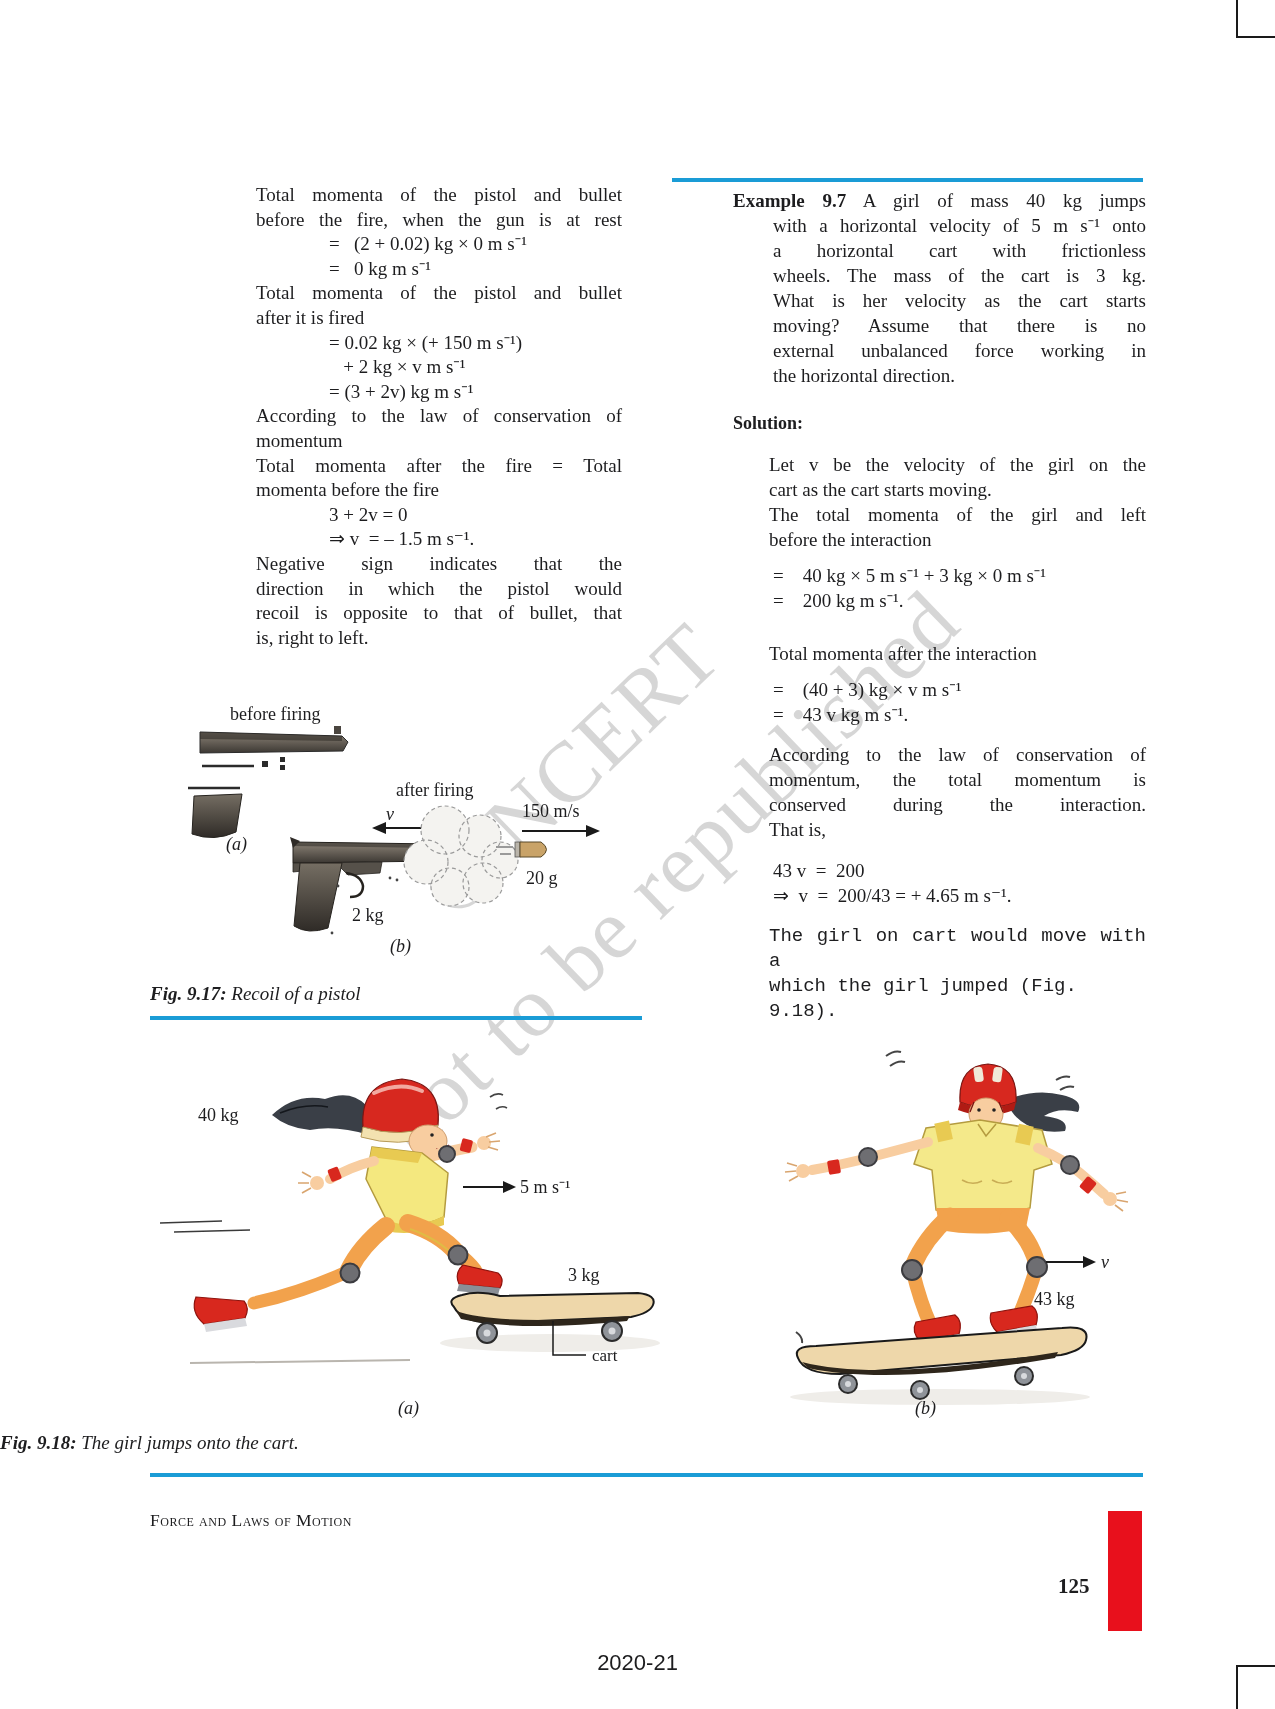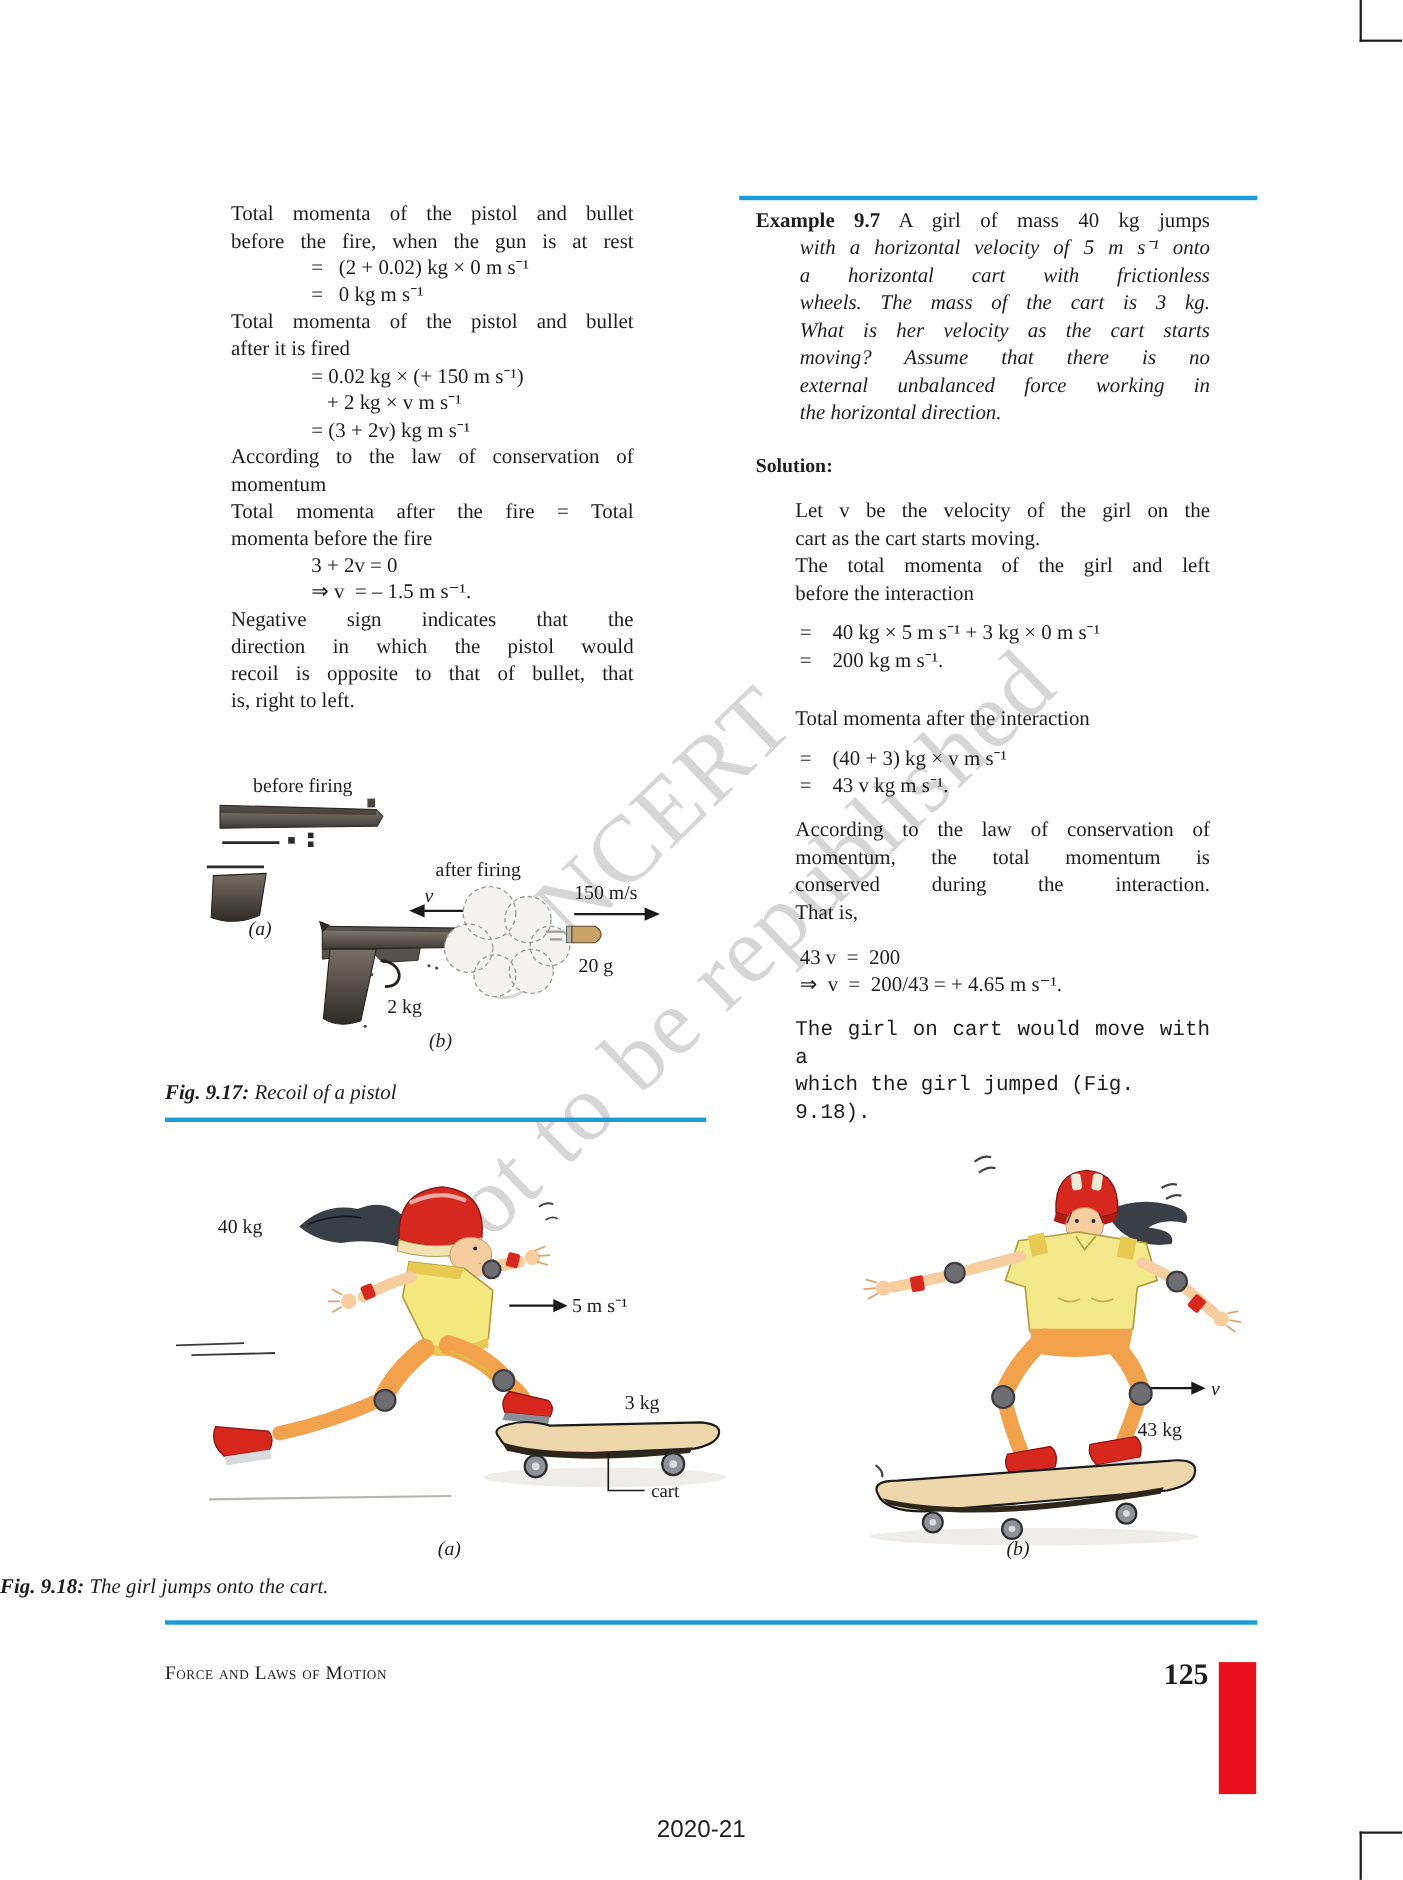--- a/index.html
+++ b/index.html
@@ -7,48 +7,48 @@
         font-family:"Liberation Serif",serif;color:#1d1d1f;}
   
   .wm{position:absolute;left:120px;top:680px;width:1000px;text-align:center;
       transform:rotate(-44deg);font-size:86px;line-height:1.65;white-space:nowrap;
       color:rgba(118,118,118,0.30);letter-spacing:2px;z-index:0;}
   
   .corner{position:absolute;right:0;}
   .corner.tr{top:0;width:37px;height:36px;border-left:2.5px solid #1a1a1a;border-bottom:2.5px solid #1a1a1a;}
   .corner.br{bottom:0;width:37px;height:42px;border-left:2.5px solid #1a1a1a;border-top:2.5px solid #1a1a1a;}
   
-  .abs{position:absolute;z-index:1;}
+  .abs{position:absolute;z-index:1;margin-left:46px;}
   .ln{display:block;line-height:24.6px;font-size:19px;}
   .rc .ln{line-height:25px;}
   .j{text-align:justify;text-align-last:justify;}
   .eq{white-space:pre;}
   .lcol{left:210px;top:183px;width:366px;}
   .lcol .eq{padding-left:73px;}
   .bold{font-weight:700;}
-  .ind{padding-left:40px;font-style:italic;}
+  .ind{padding-left:40px;}
   .excol{left:687px;top:188px;width:413px;}
   .solhead{left:687px;top:413px;font-size:18px;font-weight:700;}
   .solbody{left:723px;width:377px;}
   .soleq{left:727px;width:360px;}
   
   .bluebar{position:absolute;height:4px;z-index:1;}
   
   .cap{position:absolute;z-index:1;font-size:19px;text-align:left;}
   .cap .capb{font-weight:700;font-style:italic;}
   .cap .capi{font-style:italic;}
   .sub{position:absolute;z-index:1;font-size:18px;font-style:italic;}
   
   svg.fig{position:absolute;z-index:1;font-family:"Liberation Serif",serif;}
   svg.fig text{font-size:18px;fill:#1d1d1f;}
   svg.fig text.it{font-style:italic;}
   
   .footer-left{position:absolute;left:150px;top:1510px;font-variant:small-caps;
                font-size:17.5px;letter-spacing:0.5px;z-index:1;}
-  .pagenum{position:absolute;left:1058px;top:1507px;font-size:27px;font-weight:700;z-index:1;}
+  .pagenum{position:absolute;left:1058px;top:1574px;font-size:21px;font-weight:700;z-index:1;}
   .redtab{position:absolute;left:1108px;top:1511px;width:34px;height:120px;z-index:1;}
   .edition{position:absolute;left:0;top:1650px;width:1275px;text-align:center;
            font-family:"Liberation Sans",sans-serif;font-size:22px;z-index:1;}
 </style>
 </head>
 <body>
 
 <div class="page">
 
   <div class="wm">

